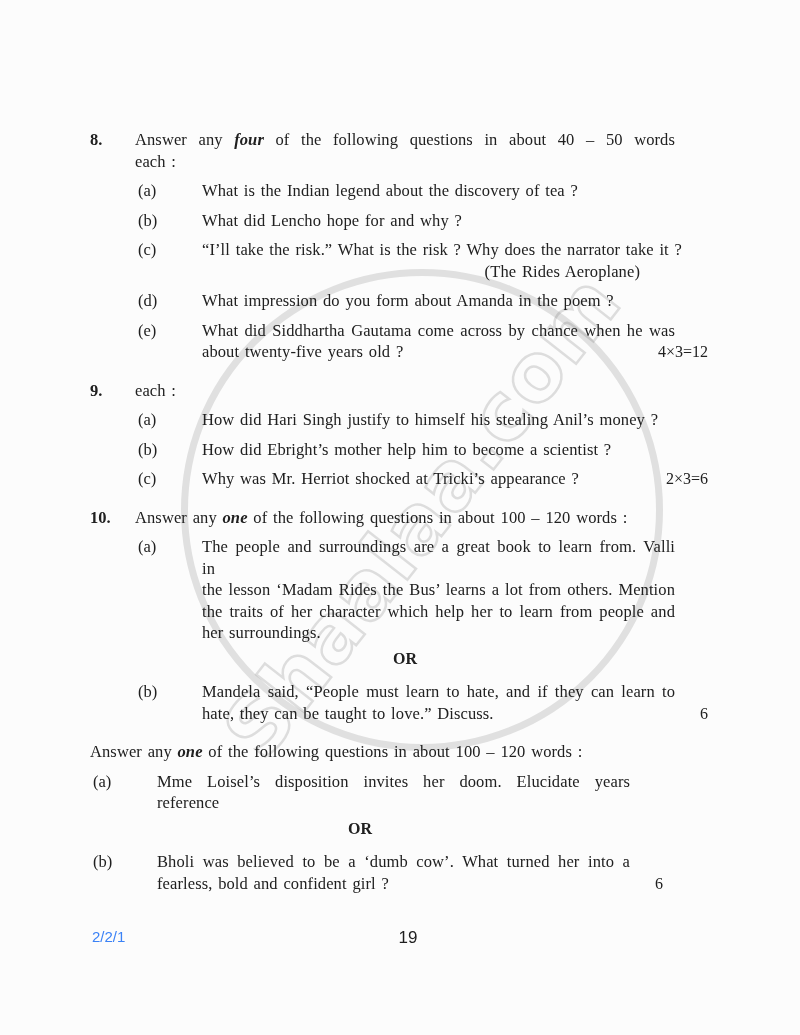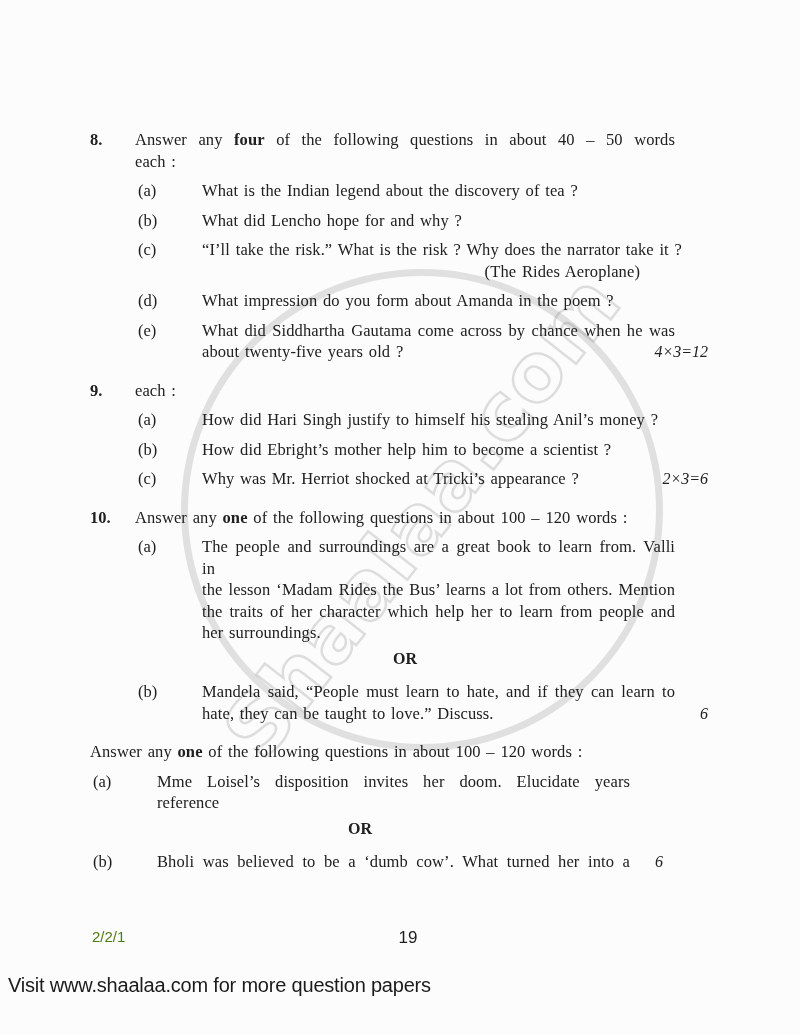--- a/index.html
+++ b/index.html
@@ -46,41 +46,41 @@
   .line {
     font-size:16.5px; line-height:21.5px;
     word-spacing:1.5px; letter-spacing:0.1px;
     white-space:nowrap;
   }
   .stretch {
     white-space:normal;
     text-align:justify;
     text-align-last:justify;
   }
-  .em { font-weight:bold; }
+  .em { font-weight:bold; font-style:italic; }
   .marks {
     position:absolute; right:-33px; bottom:0;
-    font-style:italic; font-size:16px; line-height:21.5px;
+    font-size:16px; line-height:21.5px;
     white-space:nowrap;
   }
   .subq { display:flex; margin-top:8px; }
   .sublabel { width:38px; flex:none; font-size:16.5px; line-height:21.5px; padding-left:3px; }
   .subtext { flex:1; min-width:0;margin-left:26px; }
   .rightline { text-align:right; padding-right:35px; white-space:nowrap; }
   .or {
     width:540px; text-align:center;
     font-weight:bold; font-size:16px; line-height:21.5px;
     margin:4px 0 12px;
   }
 
   
   .footer-set {
     position:absolute; left:92px; top:928px; z-index:1;
     font-family:"Liberation Sans","DejaVu Sans",sans-serif;
-    font-size:15px; color:#4d7c0f;text-align:right;
+    font-size:15px; color:#3b82f6;text-align:right;
   }
   .footer-page {
     position:absolute; left:8px; top:928px; width:800px; text-align:center; z-index:1;
     font-family:"Liberation Sans","DejaVu Sans",sans-serif;
     font-size:17px; color:#1e1e1e;
   }
   .banner {
     position:absolute; left:8px; top:974px; z-index:1;
     font-family:"Liberation Sans","DejaVu Sans",sans-serif;
     font-size:20px; letter-spacing:-0.2px; color:#1b1b1b;
@@ -195,25 +195,25 @@
           <div class="sublabel">(a)</div>
           <div class="subtext">
             <div class="line stretch">Mme Loisel’s disposition invites her doom. Elucidate years reference</div>
           </div>
         </div>
         <div class="or">OR</div>
         <div class="subq" style="margin-top:0">
           <div class="sublabel">(b)</div>
           <div class="subtext">
             <div class="line stretch">Bholi was believed to be a ‘dumb cow’. What turned her into a</div>
+            <div class="line">fearless, bold and confident girl ?</div>
           </div>
         </div>
       </div>
     </div>
 
   </div>
 
   <div class="footer-set">2/2/1</div>
   <div class="footer-page">19</div>
 
-  <div class="banner">Visit www.shaalaa.com for more question papers</div>
 
 </div>
 
 </body></html>

